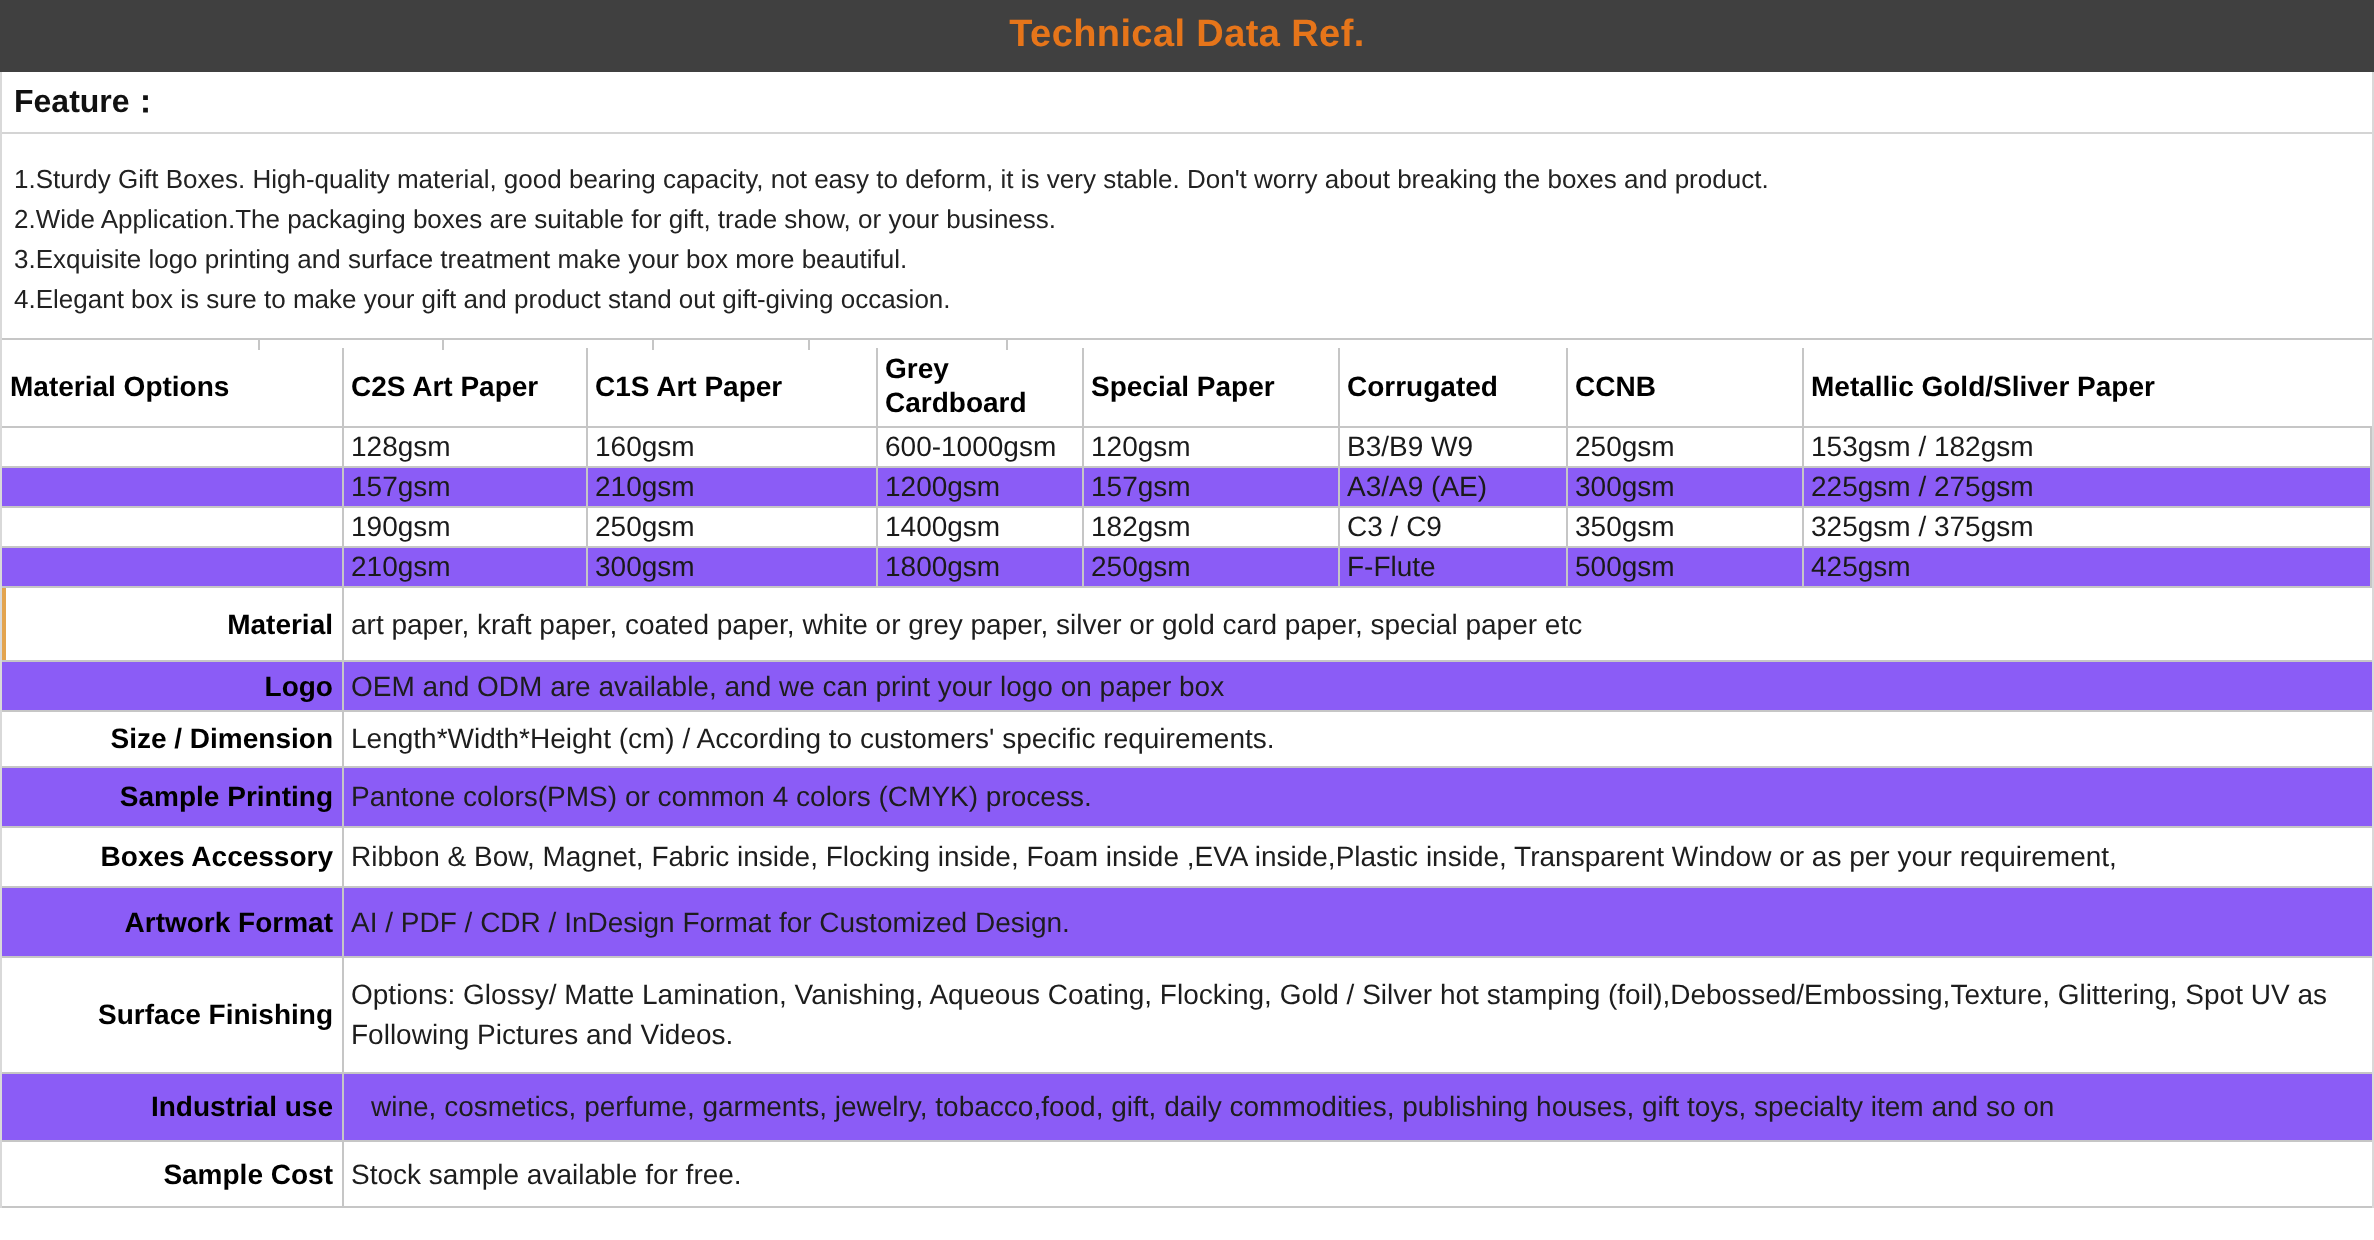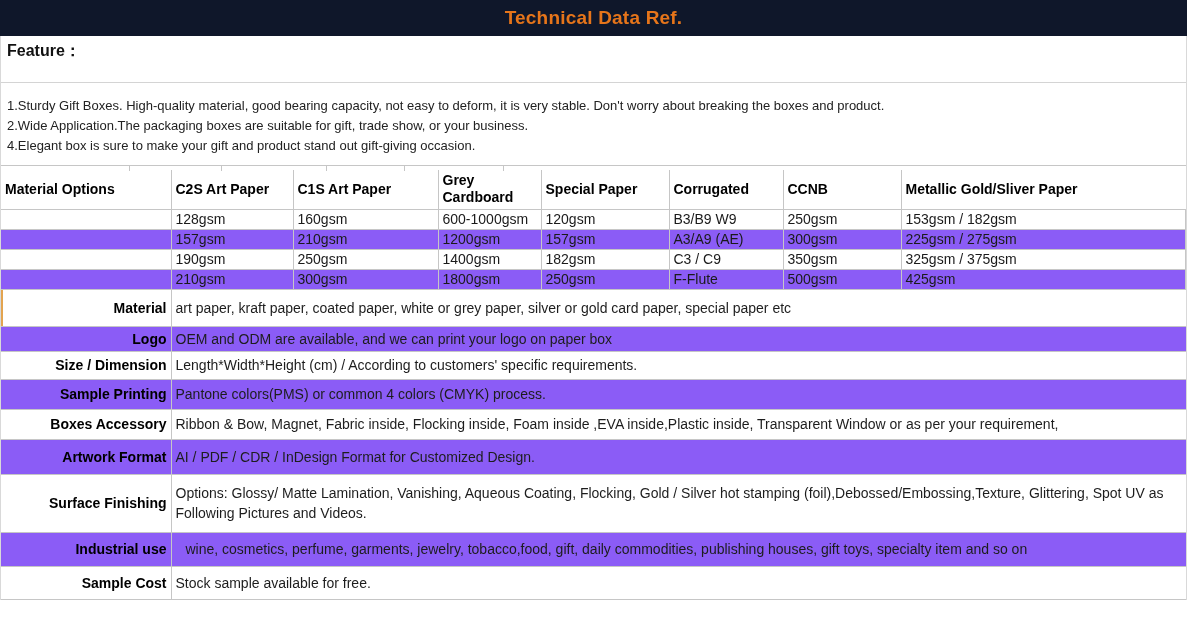--- a/index.html
+++ b/index.html
@@ -10,37 +10,37 @@
     width: 1187px;
   }
   .page {
     width: 1187px;
     height: 620px;
     overflow: hidden;
     background: #ffffff;
   }
   .title-bar {
     height: 36px;
-    background: #0f172a;
+    background: #404040;
     color: #e6751a;
     font-size: 19px;
     font-weight: bold;
     text-align: center;
     line-height: 36px;
     letter-spacing: 0.2px;
   }
   .content {
     border-left: 1px solid #d9d9d9;
     border-right: 1px solid #d9d9d9;
     width: 1187px;
   }
   .feature-heading {
     font-size: 16px;
     font-weight: bold;
-    padding: 5px 6px 20px 6px;
+    padding: 5px 6px 4px 6px;
     border-bottom: 1px solid #d4d4d4;
     color: #111;
   }
   .feature-list {
     padding: 13px 6px 9px 6px;
     font-size: 13px;
     color: #222;
   }
   .feature-list .feature-item {
     line-height: 20px;
@@ -117,20 +117,21 @@
     <span>Technical Data Ref.</span>
   </div>
 
   <div class="content">
 
     <div class="feature-heading">Feature：</div>
 
     <div class="feature-list">
       <div class="feature-item">1.Sturdy Gift Boxes. High-quality material, good bearing capacity, not easy to deform, it is very stable. Don't worry about breaking the boxes and product.</div>
       <div class="feature-item">2.Wide Application.The packaging boxes are suitable for gift, trade show, or your business.</div>
+      <div class="feature-item">3.Exquisite logo printing and surface treatment make your box more beautiful.</div>
       <div class="feature-item">4.Elegant box is sure to make your gift and product stand out gift-giving occasion.</div>
     </div>
 
     <div class="remnant-strip">
       <span class="tick" style="left:128px"></span>
       <span class="tick" style="left:220px"></span>
       <span class="tick" style="left:325px"></span>
       <span class="tick" style="left:403px"></span>
       <span class="tick" style="left:502px"></span>
     </div>

